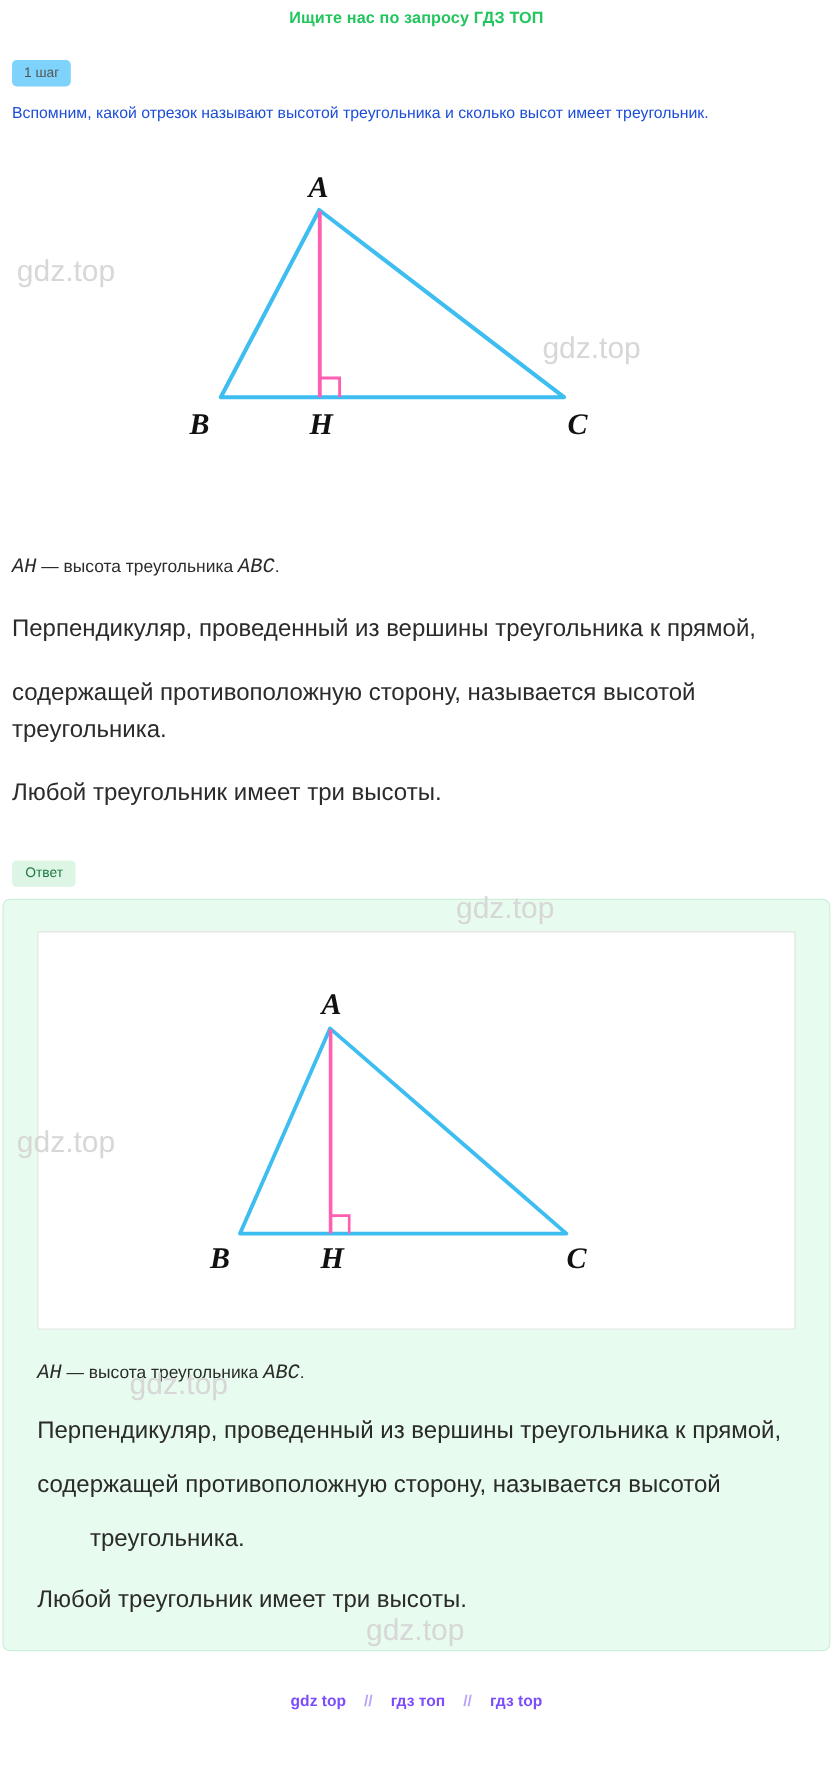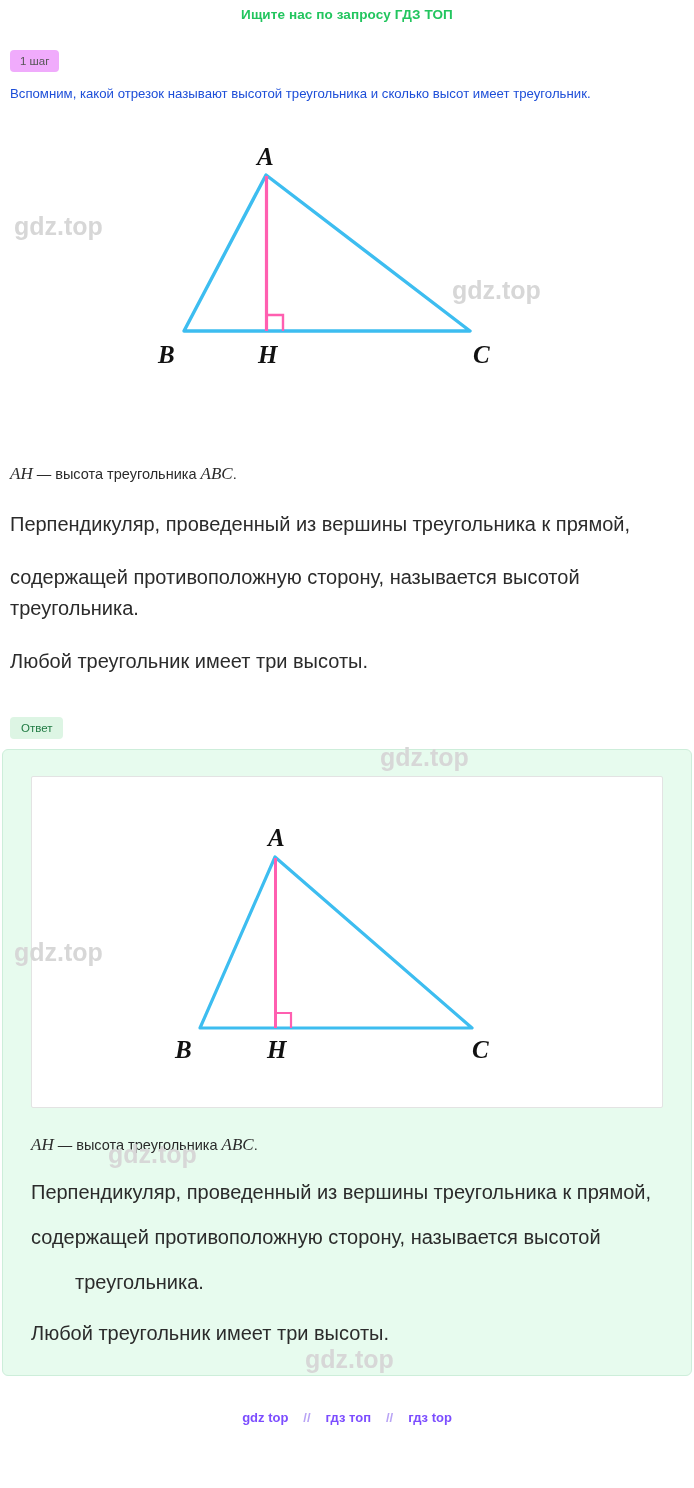--- a/index.html
+++ b/index.html
@@ -35,40 +35,40 @@
   .h-solution {
     font-size: 19px;
     font-weight: 700;
     color: #222;
     margin: 44px 0 0 10px;
   }
 
   .step-badge {
     display: inline-block;
     margin: 24px 0 0 10px;
-    background: #f0abfc;
+    background: #7dd3fc;
     color: #555;
     font-size: 11.5px;
     border-radius: 4px;
     padding: 5px 10px 5px 10px;
   }
 
   .step-text {
     margin: 12px 10px 0 10px;
     font-size: 13.2px;
     color: #1d4ed8;
     line-height: 1.45;
     max-width: 640px;
   }
 
   
   .wm {
     position: absolute;
     color: #d7d7d7;
-    font-weight: 700;
+    font-weight: 400;
     font-family: "Liberation Sans", sans-serif;
     pointer-events: none;
     white-space: nowrap;
   }
   .wm-1 { left: 14px;  top: 212px; font-size: 25px; }
   .wm-2 { left: 452px; top: 276px; font-size: 25px; }
   .wm-3 { left: 380px; top: 743px; font-size: 25px; }
   .wm-4 { left: 14px;  top: 938px; font-size: 25px; }
   .wm-5 { left: 108px; top: 1140px; font-size: 25px; }
   .wm-6 { left: 305px; top: 1345px; font-size: 25px; }
@@ -89,21 +89,21 @@
   }
 
   
   .math-line {
     margin: 0 10px 0 10px;
     font-size: 14.5px;
     color: #2b2b2b;
     line-height: 1.5;
   }
   .mi {
-    font-family: Liberation Serif, serif;
+    font-family: Liberation Mono, monospace;
     font-style: italic;
     font-size: 17px;
   }
   .para {
     margin: 22px 10px 0 10px;
     font-size: 20px;
     color: #2b2b2b;
     line-height: 1.55;
     max-width: 672px;
   }

